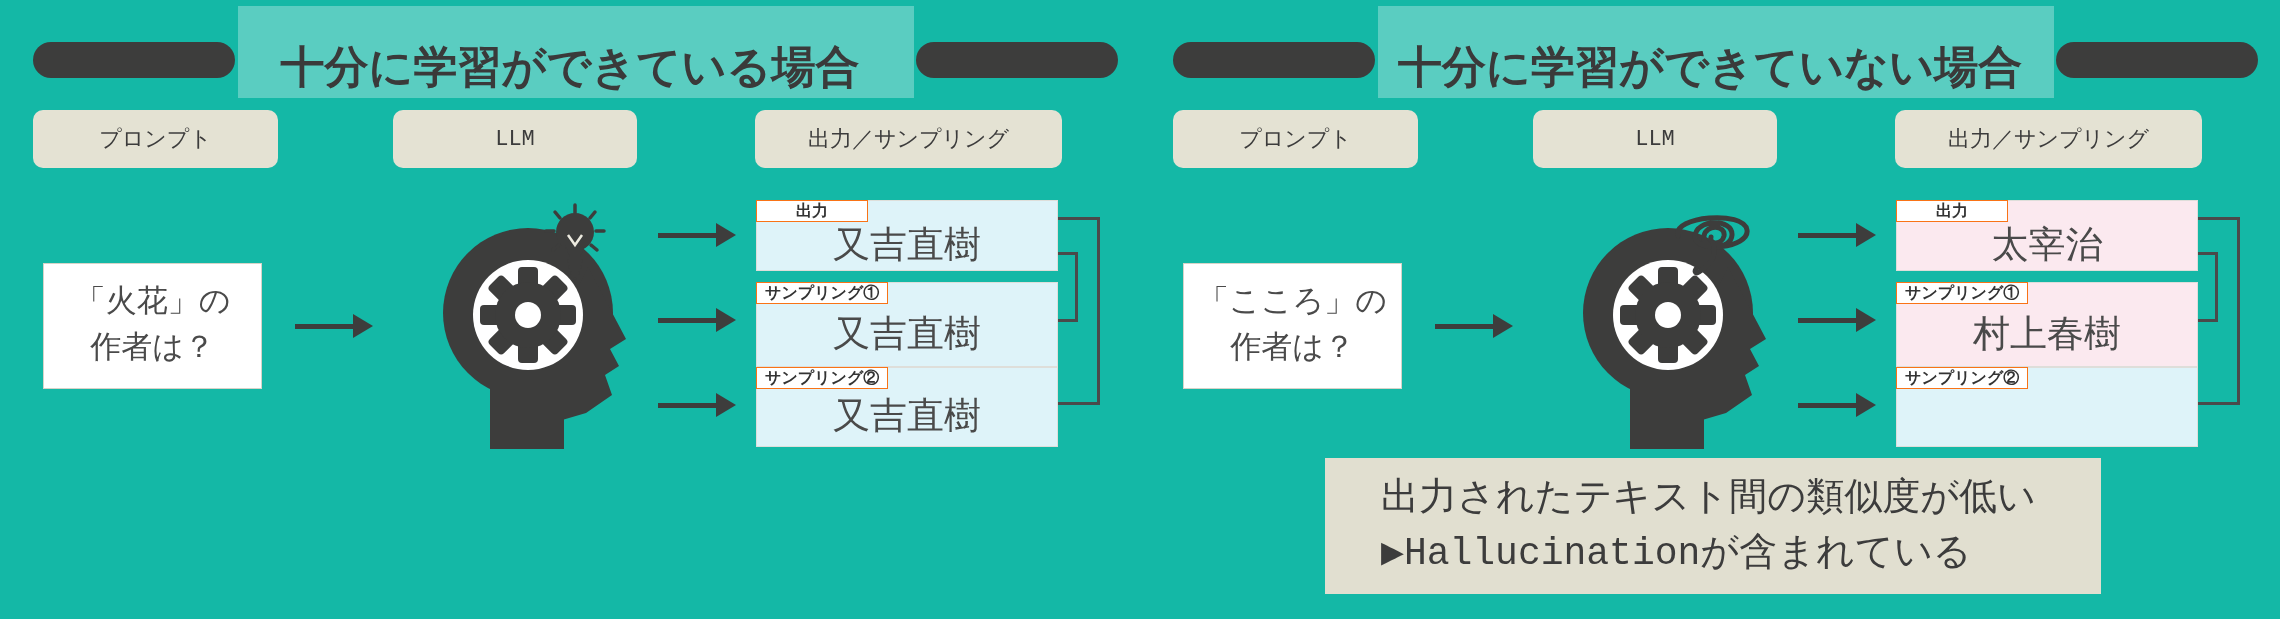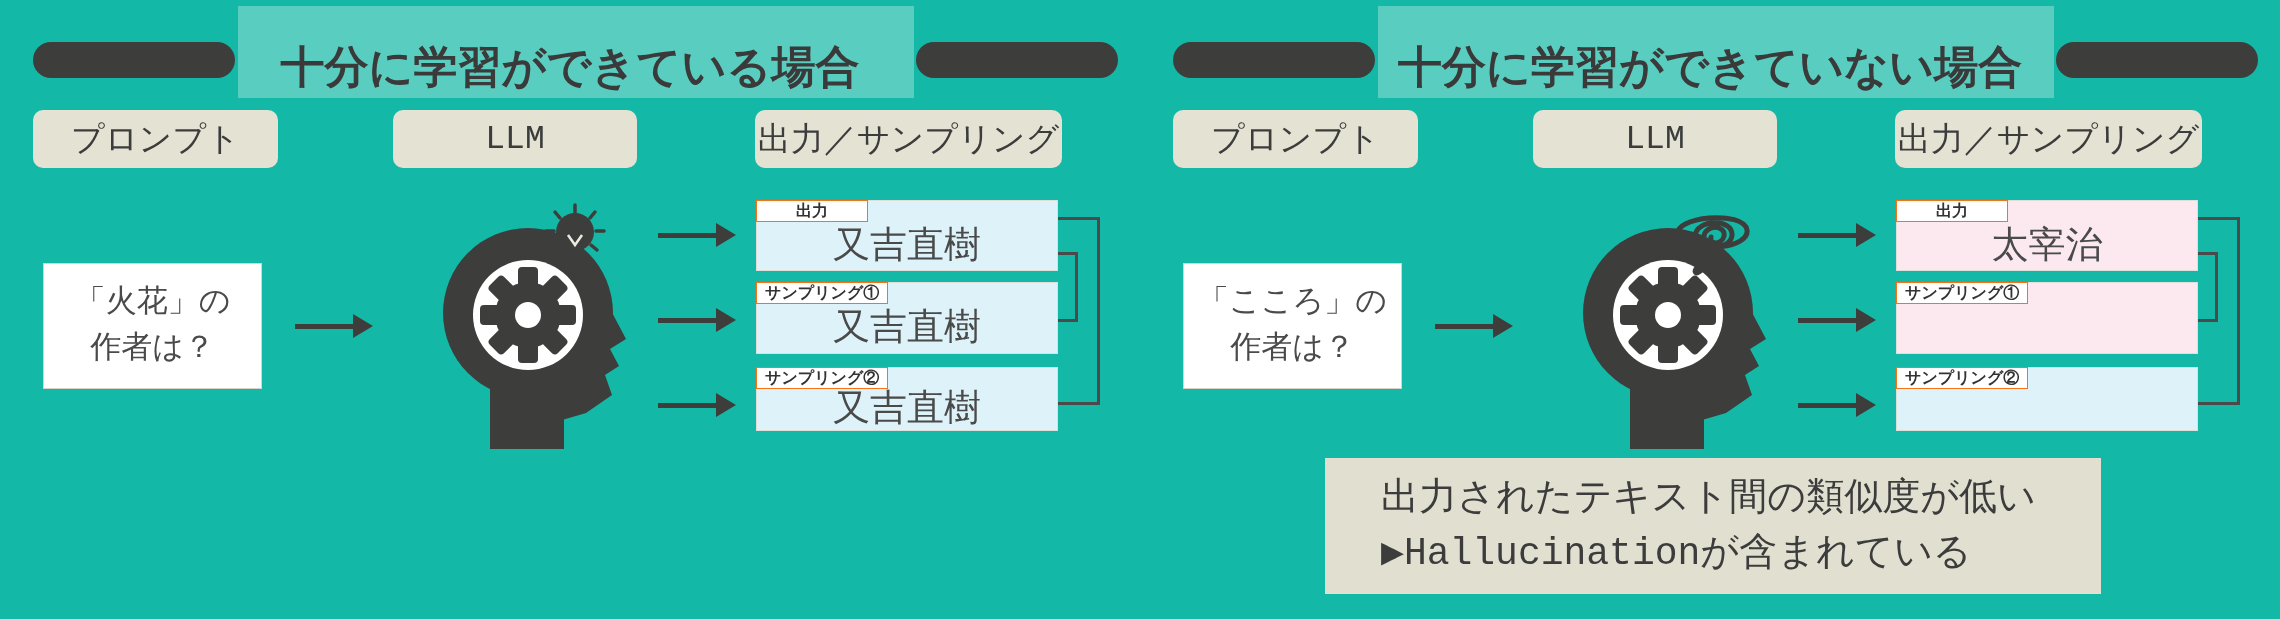--- a/index.html
+++ b/index.html
@@ -13,21 +13,21 @@
   .titlebg{position:absolute;left:238px;top:6px;width:676px;height:92px;background:rgba(255,255,255,0.30);}
   .tbar{position:absolute;top:42px;height:36px;width:202px;background:#3d3d3c;border-radius:18px;}
   .tbar.l{left:33px;} .tbar.r{left:916px;}
   .ptitle{
     position:absolute;left:235px;top:38px;width:670px;text-align:center;
     font-size:44px;font-weight:bold;color:#3a3a3a;letter-spacing:0px;white-space:nowrap;
   }
 
   .stage{
     position:absolute;top:110px;height:58px;background:#e4e2d3;border-radius:10px;
-    display:flex;align-items:center;justify-content:center;font-size:33px;color:#3c3c3c;white-space:nowrap;
+    display:flex;align-items:center;justify-content:center;font-size:22px;color:#3c3c3c;white-space:nowrap;
   }
   .stage.s-prompt{left:33px;width:245px;}
   .stage.s-llm{left:393px;width:244px;}
   .stage.s-output{left:755px;width:307px;}
 
   .promptbox{
     position:absolute;left:43px;top:263px;width:219px;height:126px;background:#ffffff;
     border:1px solid #d6d4c8;box-sizing:border-box;
     display:flex;flex-direction:column;align-items:center;justify-content:center;
     font-size:31px;color:#4a4a4a;line-height:1.5;
@@ -41,22 +41,22 @@
   .arrow.o1{left:658px;top:223px;width:78px;}
   .arrow.o2{left:658px;top:308px;width:78px;}
   .arrow.o3{left:658px;top:393px;width:78px;}
 
   .headsvg{position:absolute;left:440px;top:217px;width:195px;height:232px;}
   .bulbsvg{position:absolute;left:543px;top:203px;width:64px;height:84px;}
   .swirlsvg{position:absolute;left:528px;top:206px;width:82px;height:98px;}
 
   .outbox{position:absolute;left:756px;width:302px;box-sizing:border-box;border:1px solid #dededa;}
   .outbox.b1{top:200px;height:71px;}
-  .outbox.b2{top:282px;height:72px;}
-  .outbox.b3{top:367px;height:64px;}
+  .outbox.b2{top:282px;height:85px;}
+  .outbox.b3{top:367px;height:80px;}
   .outbox .tag{
     position:absolute;left:-1px;top:-1px;height:22px;min-width:112px;box-sizing:border-box;
     background:#ffffff;border:1px solid #f97316;
     display:flex;align-items:center;justify-content:center;
     font-weight:bold;font-size:16px;color:#333333;padding:0 8px;white-space:nowrap;
   }
   .outbox .val{
     position:absolute;left:0;right:0;top:18px;bottom:0;
     display:flex;align-items:center;justify-content:center;
     font-size:37px;color:#4a4a4a;white-space:nowrap;
@@ -223,20 +223,21 @@
         <div class="shaft"></div>
         <div class="tip"></div>
       </div>
 
     <div class="outbox b1" style="background: rgb(251, 233, 239);">
       <div class="tag">出力</div>
       <div class="val">太宰治</div>
     </div>
     <div class="outbox b2" style="background: rgb(251, 233, 239);">
       <div class="tag">サンプリング①</div>
+      <div class="val">村上春樹</div>
     </div>
     <div class="outbox b3" style="background: rgb(222, 243, 249);">
       <div class="tag">サンプリング②</div>
     </div>
 
     <div class="bracket inner"></div>
     <div class="bracket outer"></div>
 
     <div class="summary">
       <span>出力されたテキスト間の類似度が低い</span>

